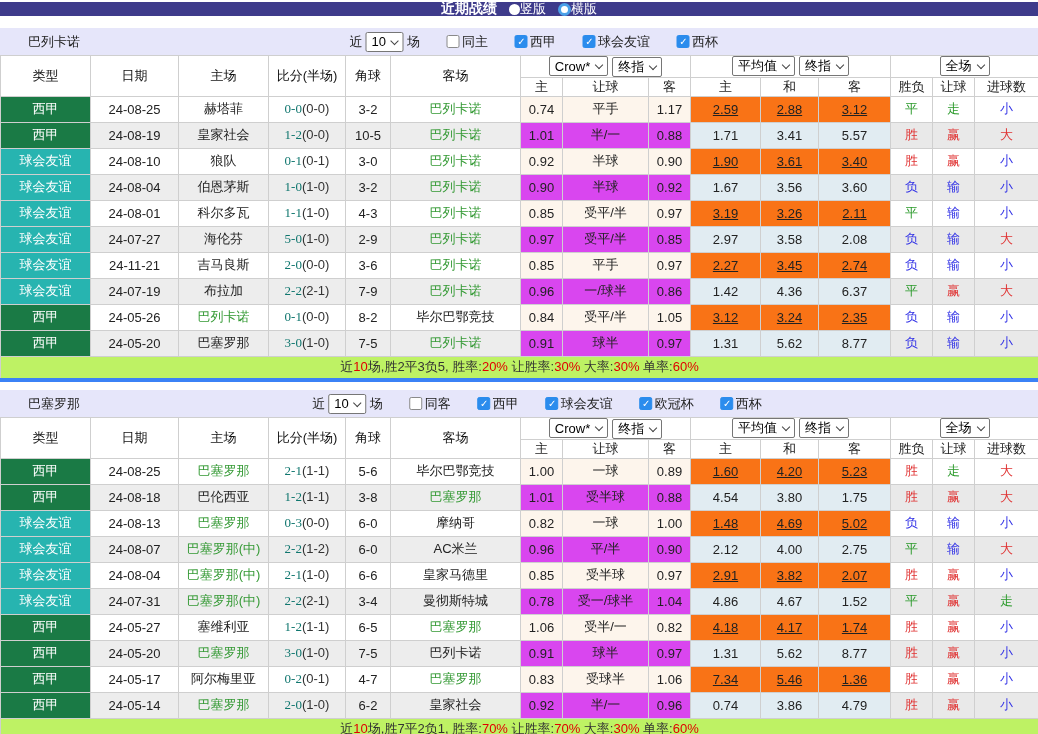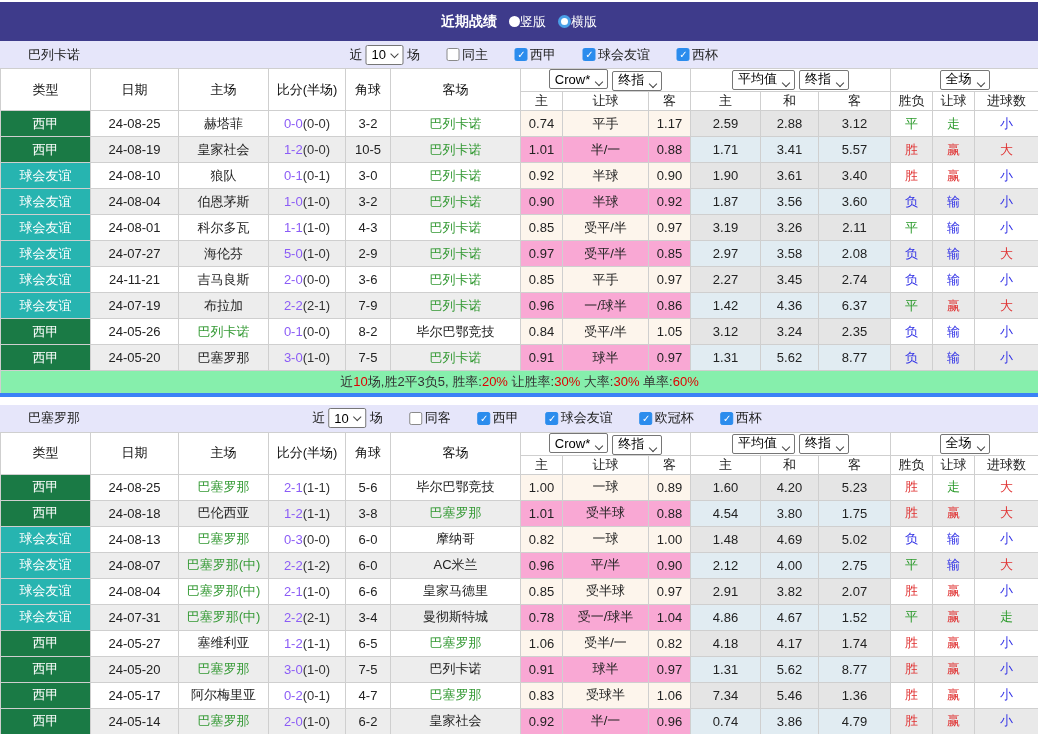--- a/index.html
+++ b/index.html
@@ -4,23 +4,23 @@
 <style>
   * { box-sizing: border-box; }
   body {
     margin: 0; padding: 2px 0 3px 0;
     width: 1038px; background: #fff;
     font-family: "Liberation Sans", "DejaVu Sans", sans-serif;
     color: #222;
   }
   
   .titlebar {
-    height: 39px; background: #3e3b8b;
+    height: 14px; background: #3e3b8b;
     display: flex; align-items: center; justify-content: center; gap: 12px;
-    margin-bottom: 0;
+    margin-bottom: 12px;
   }
   .titlebar .title { color:#fff; font-weight:bold; font-size:14px; }
   .radio-item { display:inline-flex; align-items:center; cursor:pointer; }
   .radio-item .lbl { color:#fff; font-size:13px; }
   .radio { width:11px; height:11px; border-radius:50%; background:#fff; display:inline-block; }
   .radio.checked { width:13px; height:13px; background:#fff; border:3px solid #4aa0e8; }
   
   .section-header {
     position: relative; height: 27px; background:#e6e6fa;
     display:flex; align-items:center; font-size:13px;
@@ -49,40 +49,40 @@
   .cb.checked { background:#2b8ced; border-color:#2b8ced; }
   
   table { border-collapse: collapse; table-layout: fixed; width:1038px; }
   th, td {
     border:1px solid #cfcfcf; text-align:center; padding:0;
     font-size:13px; font-weight:normal; overflow:hidden; white-space:nowrap;
   }
   thead tr.hr1 th { height:21px; background:#fff; }
   thead tr.hr2 th { height:17px; background:#fff; }
   thead th.toplbl { font-size:13px; color:#111; }
-  thead .sel { height:20px; margin:0 2px;align-items:flex-end; }
+  thead .sel { height:20px; margin:0 2px; }
   tbody td { height:26px; }
   tbody tr.odd td  { background:#fff; }
   tbody tr.even td { background:#ededed; }
   tbody tr.odd  td.col-crow { background:#fdf5ec; }
-  tbody tr.even td.col-crow { background:#f9a8d4; }
-  tbody tr.odd  td.col-avg  { background:#e5e5e5; }
+  tbody tr.even td.col-crow { background:#d946ef; }
+  tbody tr.odd  td.col-avg  { background:#f97316;text-decoration:underline; }
   tbody tr.even td.col-avg  { background:#e1ecf2; }
   tbody tr.odd  td.col-res  { background:#fff; }
   tbody tr.even td.col-res  { background:#e9e9e9; }
   td.type-green { background:#1a7a45 !important; color:#fff; }
   td.type-teal  { background:#27b4b0 !important; color:#fff; }
   .hl { color:#339933; }
   .team-txt { cursor:pointer; }
-  .sc-ft { color:#8b5cf6; }
+  .sc-ft { color:#0f766e;font-family:Liberation Serif, serif; }
   .sc-ht { color:#333; }
   .res-r { color:#e03333; }
   .res-g { color:#2a9a2a; }
   .res-b { color:#3333e6; }
-  tfoot td { height:24px; background:#86efac; font-size:13px; color:#333; }
+  tfoot td { height:24px; background:#bef264; font-size:13px; color:#333; }
   tfoot .seg-red { color:#e00000; }
   .section { margin-bottom: 8px; }
   .section:last-child { margin-bottom: 0; }
   .section table { border-bottom:4px solid #3b82f6; }
 </style>
 </head>
 <body>
 
 <div class="titlebar">
   <span class="title">近期战绩</span>
@@ -237,21 +237,21 @@
           <tr class="even">
             <td class="type-teal">球会友谊</td>
             <td>24-08-04</td>
             <td><span class="team-txt">伯恩茅斯</span></td>
             <td><span class="sc-ft">1-0</span><span class="sc-ht">(1-0)</span></td>
             <td>3-2</td>
             <td><span class="team-txt hl">巴列卡诺</span></td>
             <td class="col-crow">0.90</td>
             <td class="col-crow">半球</td>
             <td class="col-crow">0.92</td>
-            <td class="col-avg">1.87</td>
+            <td class="col-avg">1.67</td>
             <td class="col-avg">3.56</td>
             <td class="col-avg">3.60</td>
             <td class="col-res res-b">负</td>
             <td class="col-res res-b">输</td>
             <td class="col-res res-b">小</td>
           </tr>
           <tr class="odd">
             <td class="type-teal">球会友谊</td>
             <td>24-08-01</td>
             <td><span class="team-txt">科尔多瓦</span></td>

